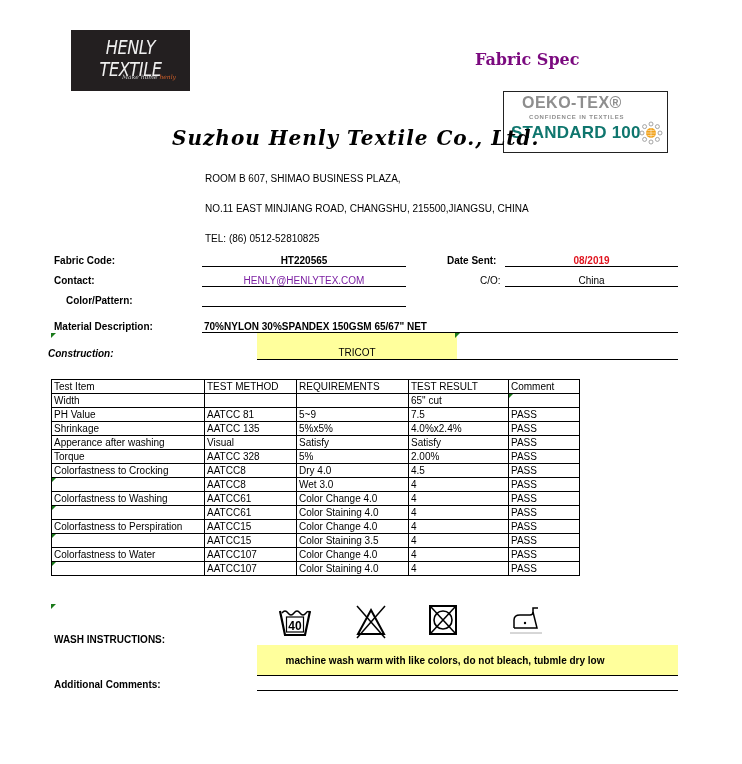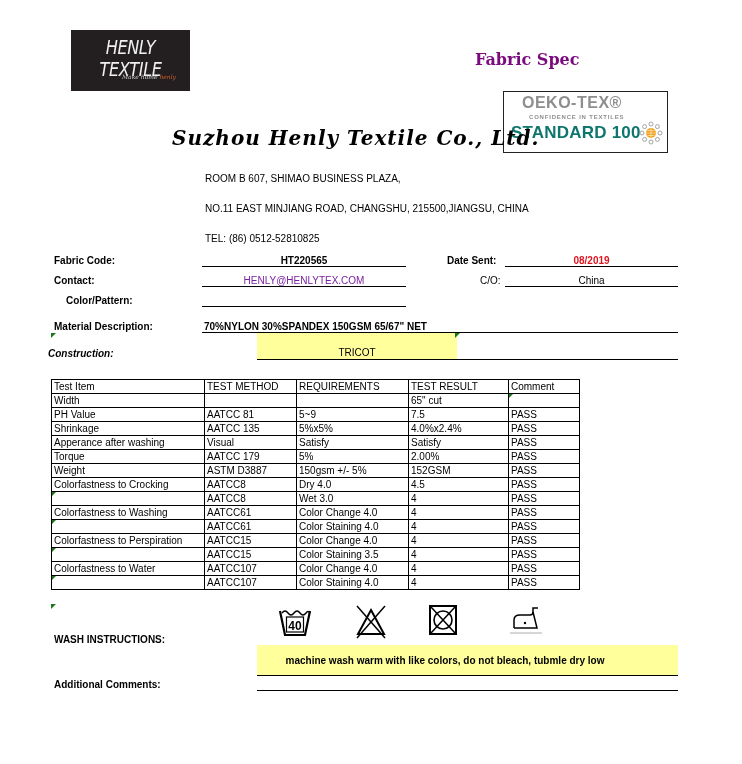--- a/index.html
+++ b/index.html
@@ -150,30 +150,23 @@
   </tr>
   <tr>
     <td>Apperance after washing</td>
     <td>Visual</td>
     <td>Satisfy</td>
     <td>Satisfy</td>
     <td>PASS</td>
   </tr>
   <tr>
     <td>Torque</td>
-    <td>AATCC 179</td>
+    <td>AATCC 328</td>
     <td>5%</td>
     <td>2.00%</td>
-    <td>PASS</td>
-  </tr>
-  <tr>
-    <td>Weight</td>
-    <td>ASTM D3887</td>
-    <td>150gsm +/- 5%</td>
-    <td>152GSM</td>
     <td>PASS</td>
   </tr>
   <tr>
     <td>Colorfastness to Crocking</td>
     <td>AATCC8</td>
     <td>Dry 4.0</td>
     <td>4.5</td>
     <td>PASS</td>
   </tr>
   <tr>

